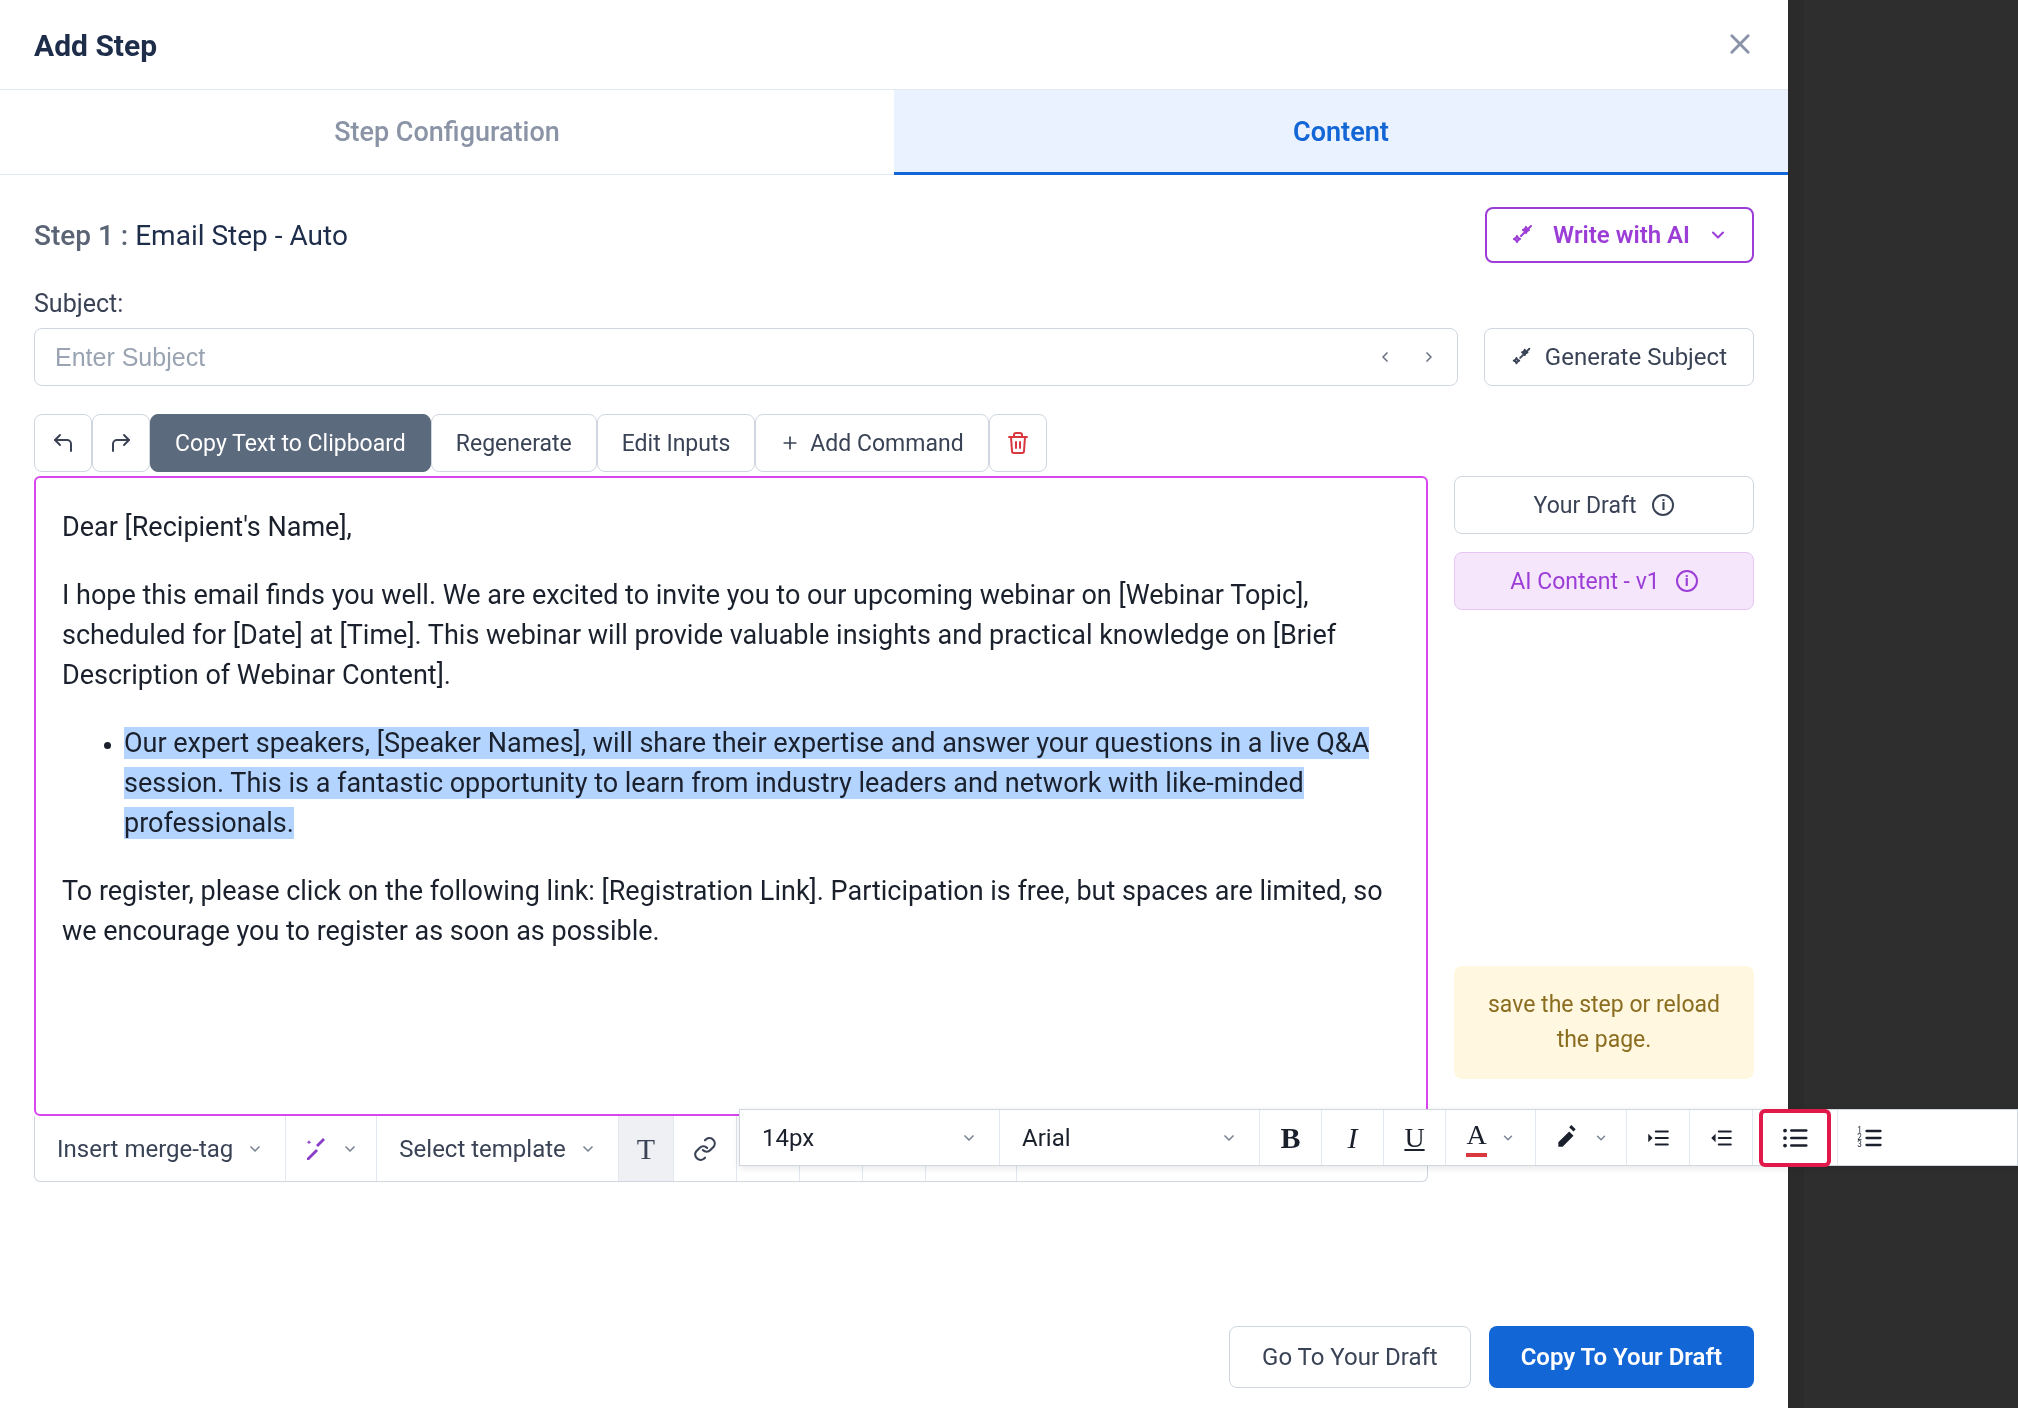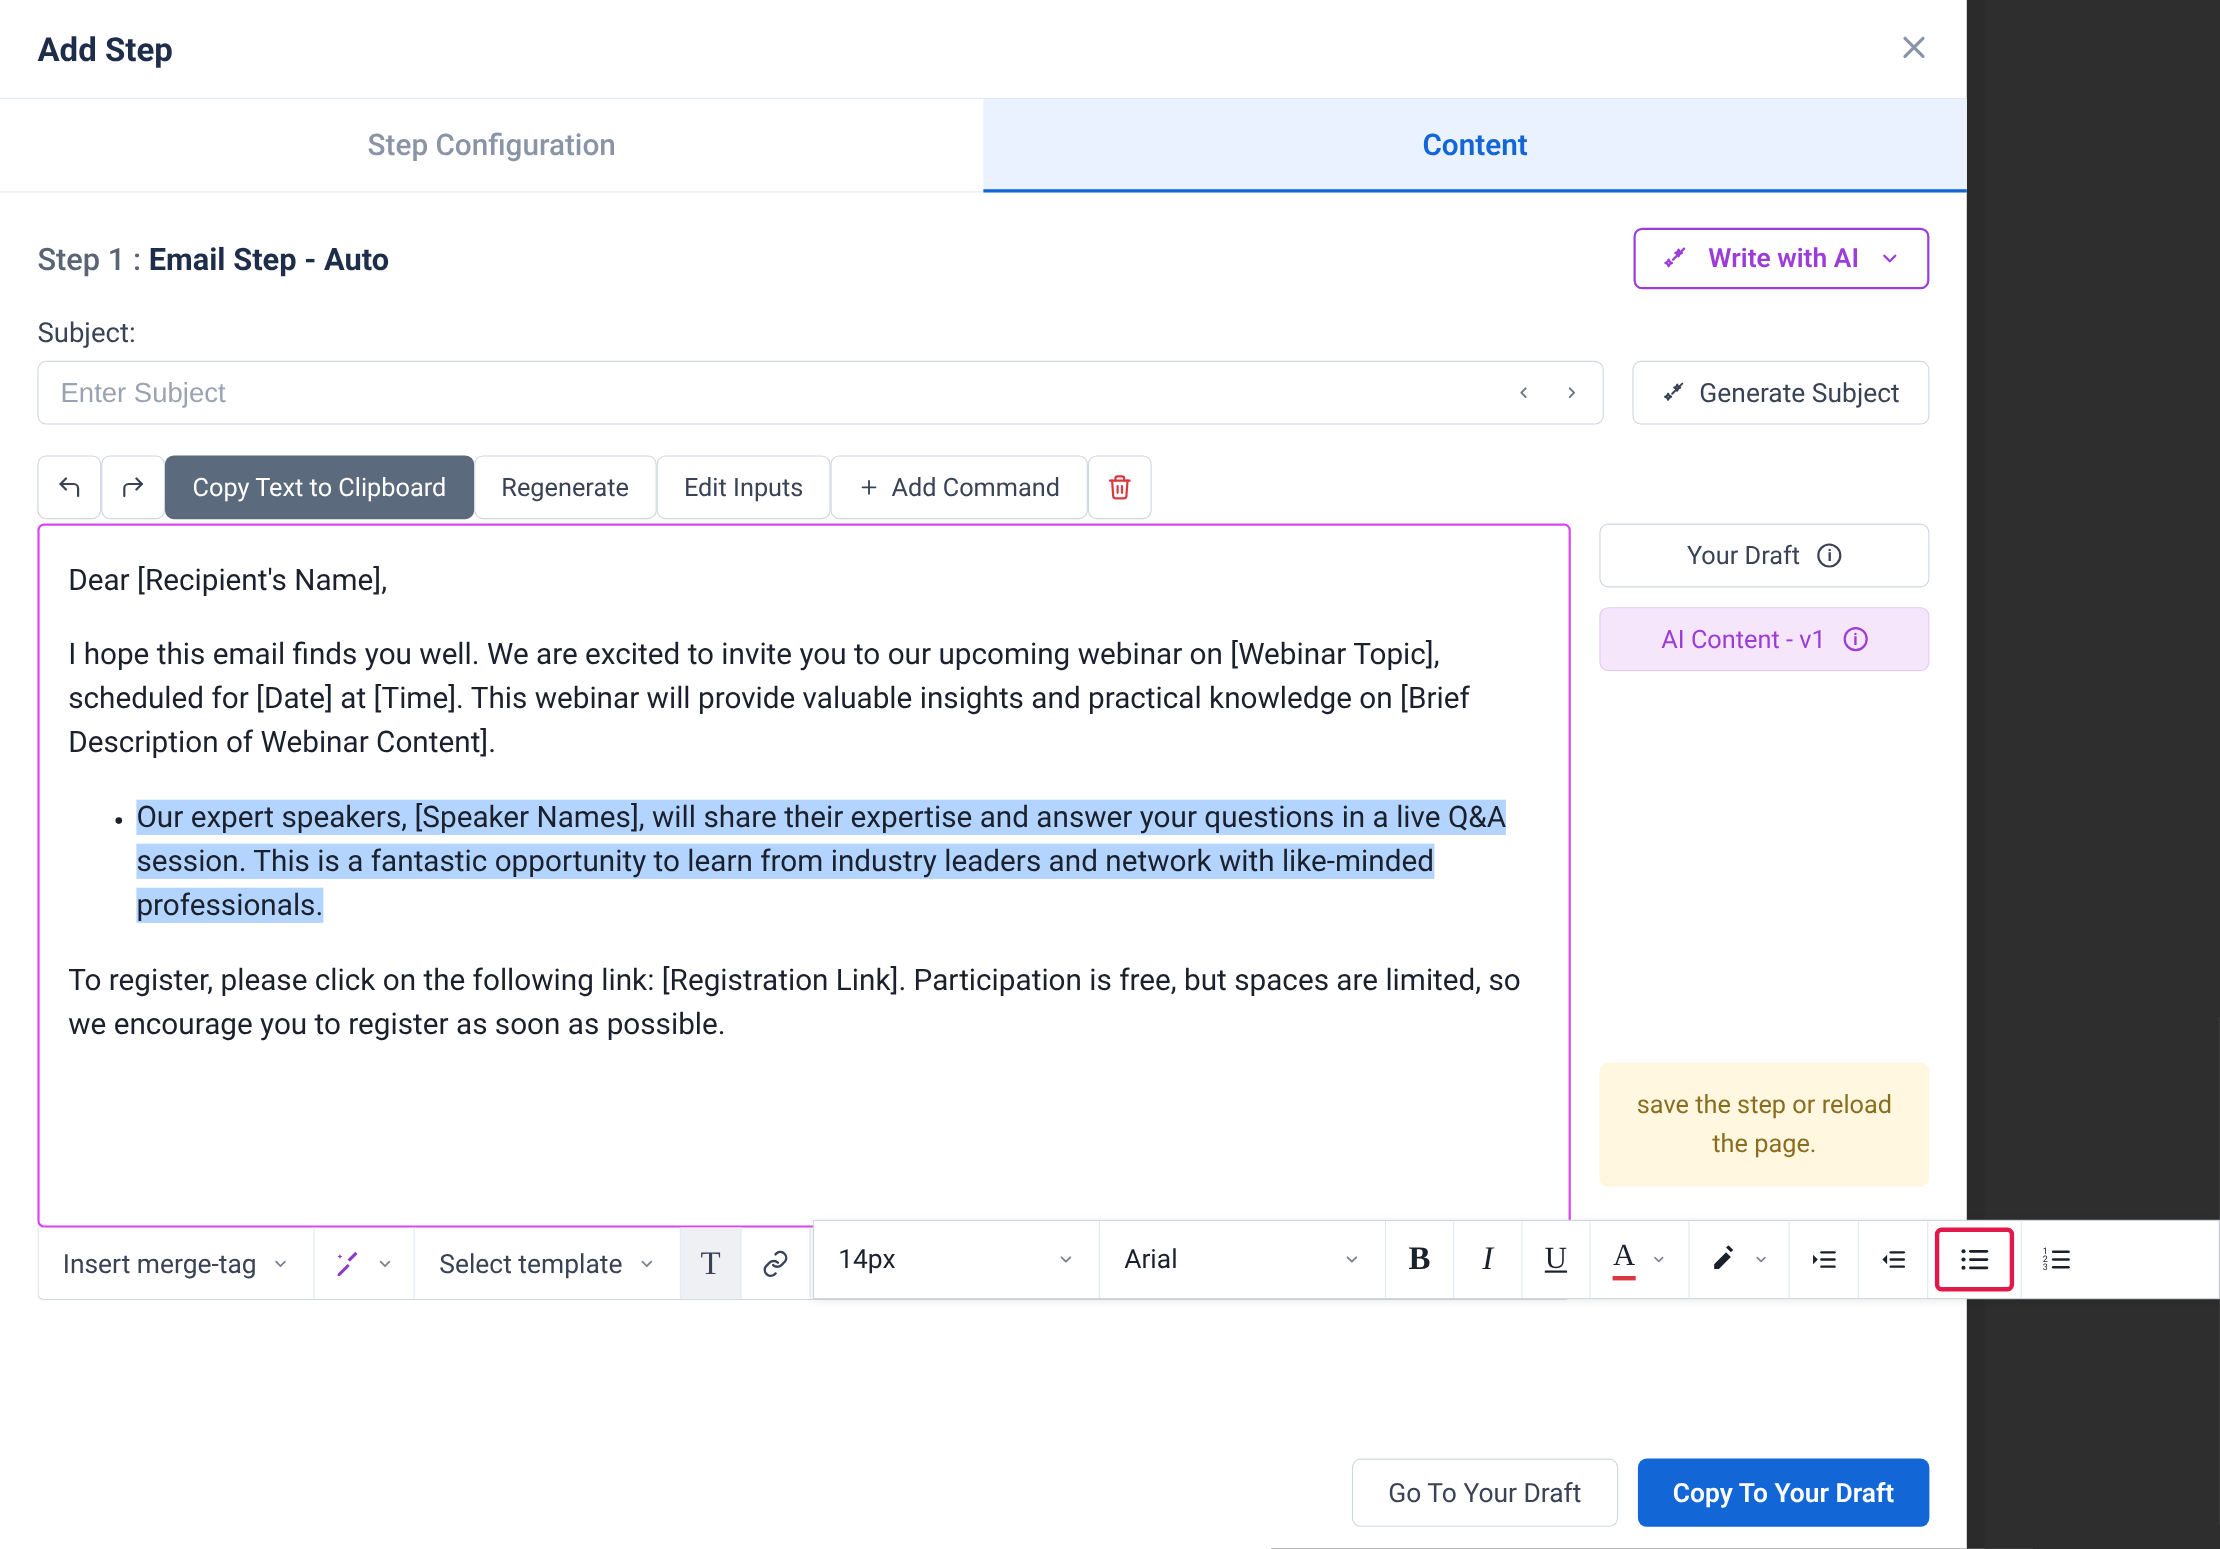--- a/index.html
+++ b/index.html
@@ -34,21 +34,21 @@
     font-size:27px; font-weight:500; color:#8a94a6;
     border-bottom: 1px solid #e2e8f0; cursor:pointer;
   }
   .tab.active {
     color:#1366d6; font-weight:600; background:#eaf2ff;
     border-bottom: 3px solid #1366d6;
   }
   .body-area { flex:1; padding: 32px 34px 0 34px; position:relative; }
   .top-row { display:flex; justify-content:space-between; align-items:center; margin-bottom: 26px; }
   .step-title { font-size:28px; font-weight:500; color:#5b6474; }
-  .step-title .bold { font-weight:700; color:#1d2d4a; }
+  .step-title .bold { font-weight:400; color:#1d2d4a; }
   .write-ai-btn {
     display:flex; align-items:center; gap:18px;
     border:2px solid #9b3dd6; color:#9b3dd6;
     border-radius:8px; padding:12px 24px;
     font-size:24px; font-weight:600; cursor:pointer;
     background:#fff;
   }
   .subject-label { font-size:25px; color:#3a4356; margin-bottom:10px; }
   .subject-row { display:flex; gap:26px; margin-bottom:28px; }
   .subject-input-wrap {
@@ -130,21 +130,21 @@
   .footer-btn {
     height:62px; padding:0 32px; border-radius:8px; font-size:24px;
     display:flex; align-items:center; cursor:pointer;
   }
   .footer-btn.ghost { border:1px solid #cfd6e0; background:#fff; color:#3a4356; }
   .footer-btn.primary { border:none; background:#1366d6; color:#fff; font-weight:600; }
 
   
   .float-toolbar {
     position:absolute; top:1109px; left:739px;
-    width:1279px; height:72px;
+    width:1279px; height:57px;
     background:#fff; border:1px solid #cfd6e0;
     display:flex; align-items:stretch;
     box-shadow:0 2px 8px rgba(0,0,0,.1);
     z-index:5;
   }
   .ft-seg {
     display:flex; align-items:center; gap:14px; padding:0 22px;
     border-right:1px solid #e2e8f0; cursor:pointer; font-size:24px; color:#1a202c;
   }
   .ft-seg .chev { color:#7b8494; font-size:18px; }

